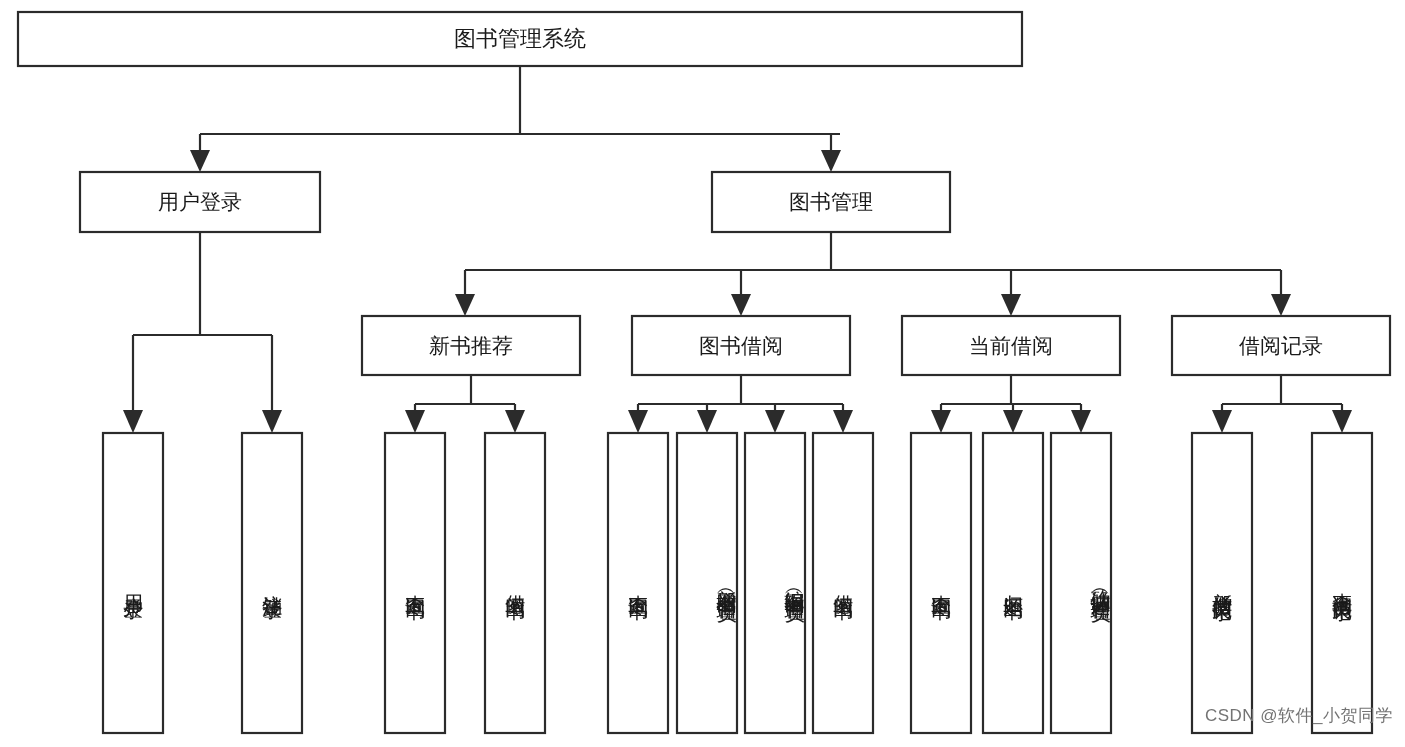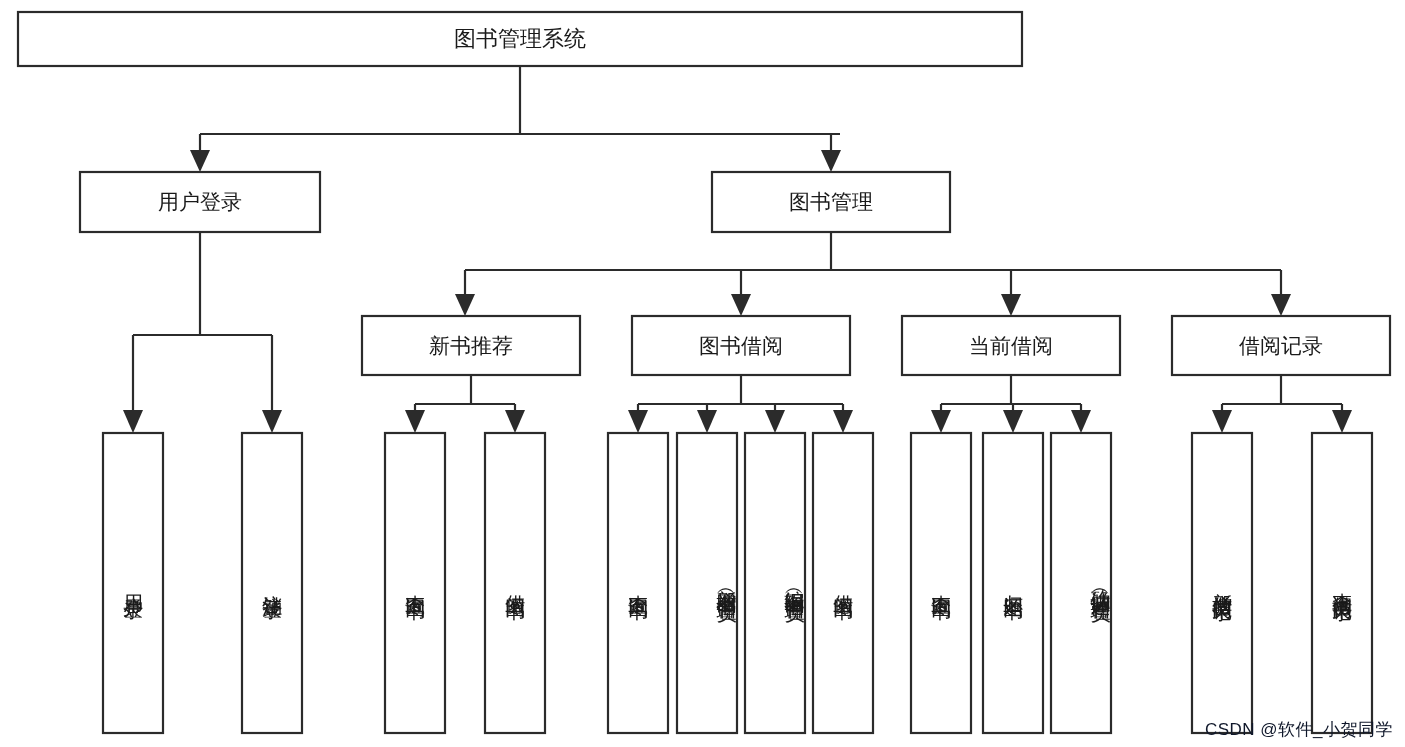--- a/index.html
+++ b/index.html
@@ -62,24 +62,24 @@
     display: flex;
     align-items: center;
     justify-content: center;
     text-align: center;
     white-space: nowrap;
     pointer-events: none;
   }
   .watermark {
     position: absolute;
     right: 12px;
-    bottom: 6px;
+    bottom: 20px;
     font-family: "Liberation Sans", "DejaVu Sans", sans-serif;
     font-size: 17px;
-    color: #0f172a;
+    color: #737373;
     letter-spacing: 0.5px;
     white-space: nowrap;
   }
 </style>
 </head>
 <body>
 
 <div id="diagram-root">
 
   <svg id="flow" viewBox="0 0 1405 747">

